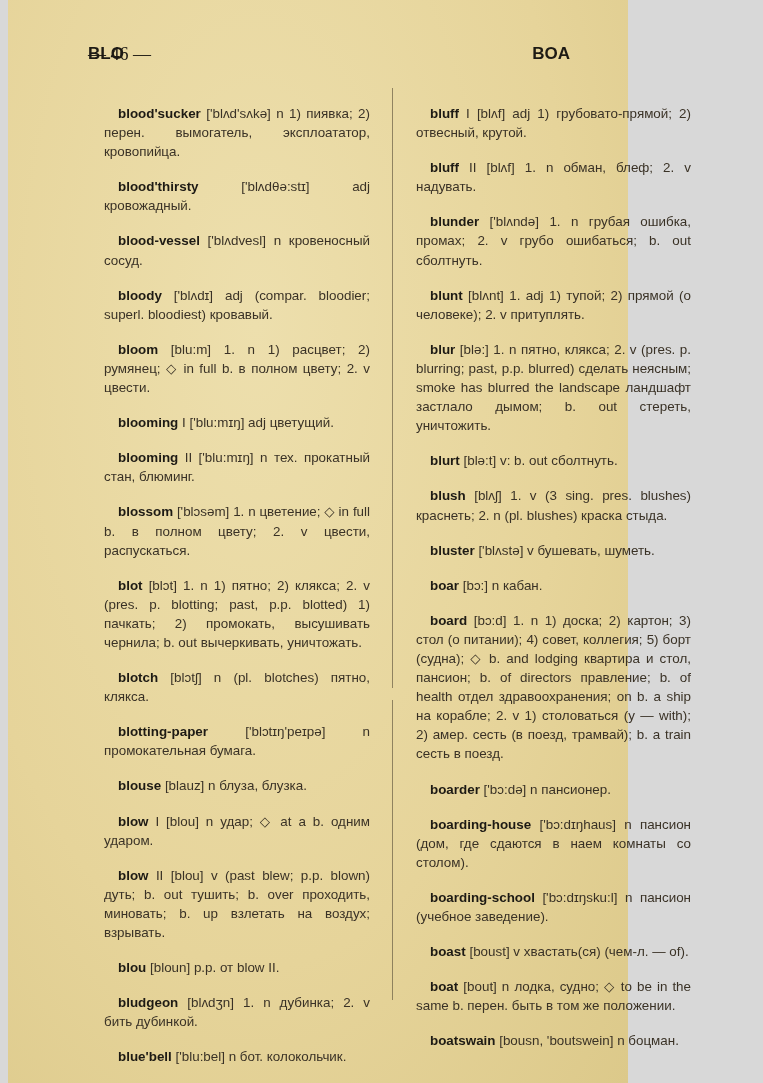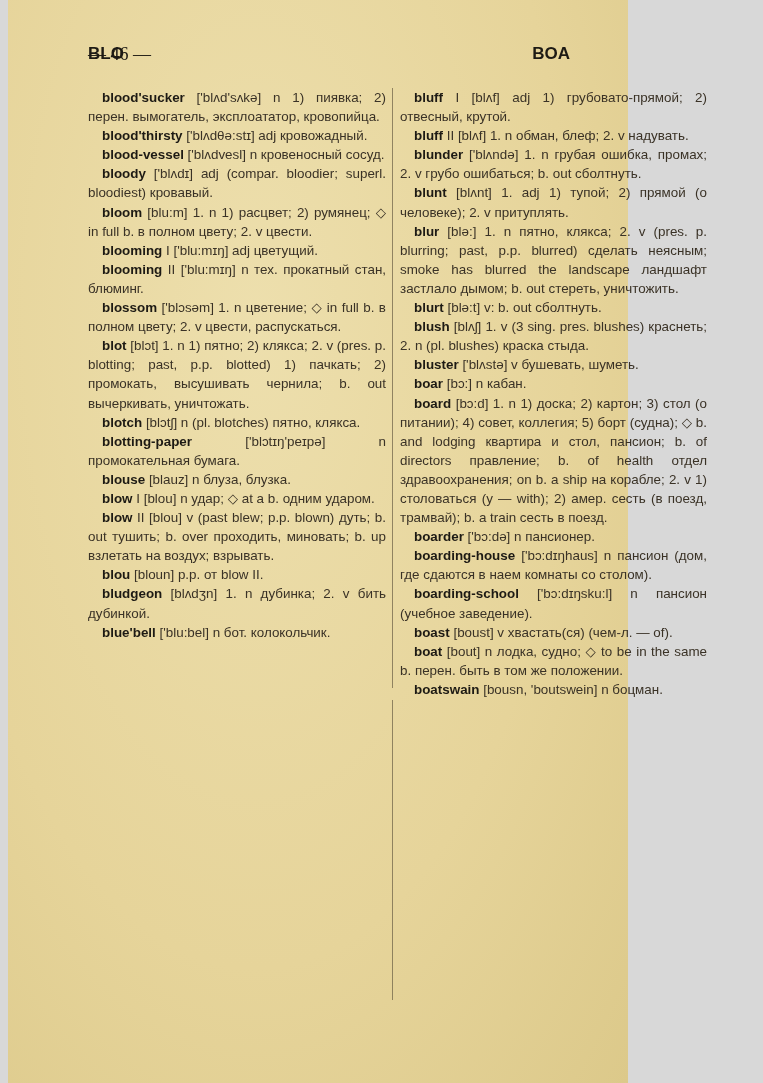--- a/index.html
+++ b/index.html
@@ -28,21 +28,21 @@
     font-size:13.4px; line-height:19.1px; color:#3a3226;
     text-align:justify;
   }
   .col.left { left:80px; width:298px; }
   .col.right { left:392px; width:307px; }
   .divider {
     position:absolute; left:384px; top:88px; width:1px; height:600px;
     background:#6a5e44; opacity:.7;
   }
   .divider2 { top:700px; height:300px; }
-  .entry { text-indent:14px; margin:0; }
+  .entry { text-indent:14px; margin:16px; }
   .hw { font-weight:bold; color:#1d1a14; }
 </style>
 </head>
 <body>
 
 <div class="page">
   <div class="header">
     <span class="hdr-left">BLO</span>
     <span class="hdr-center">— 46 —</span>
     <span class="hdr-right">BOA</span>

